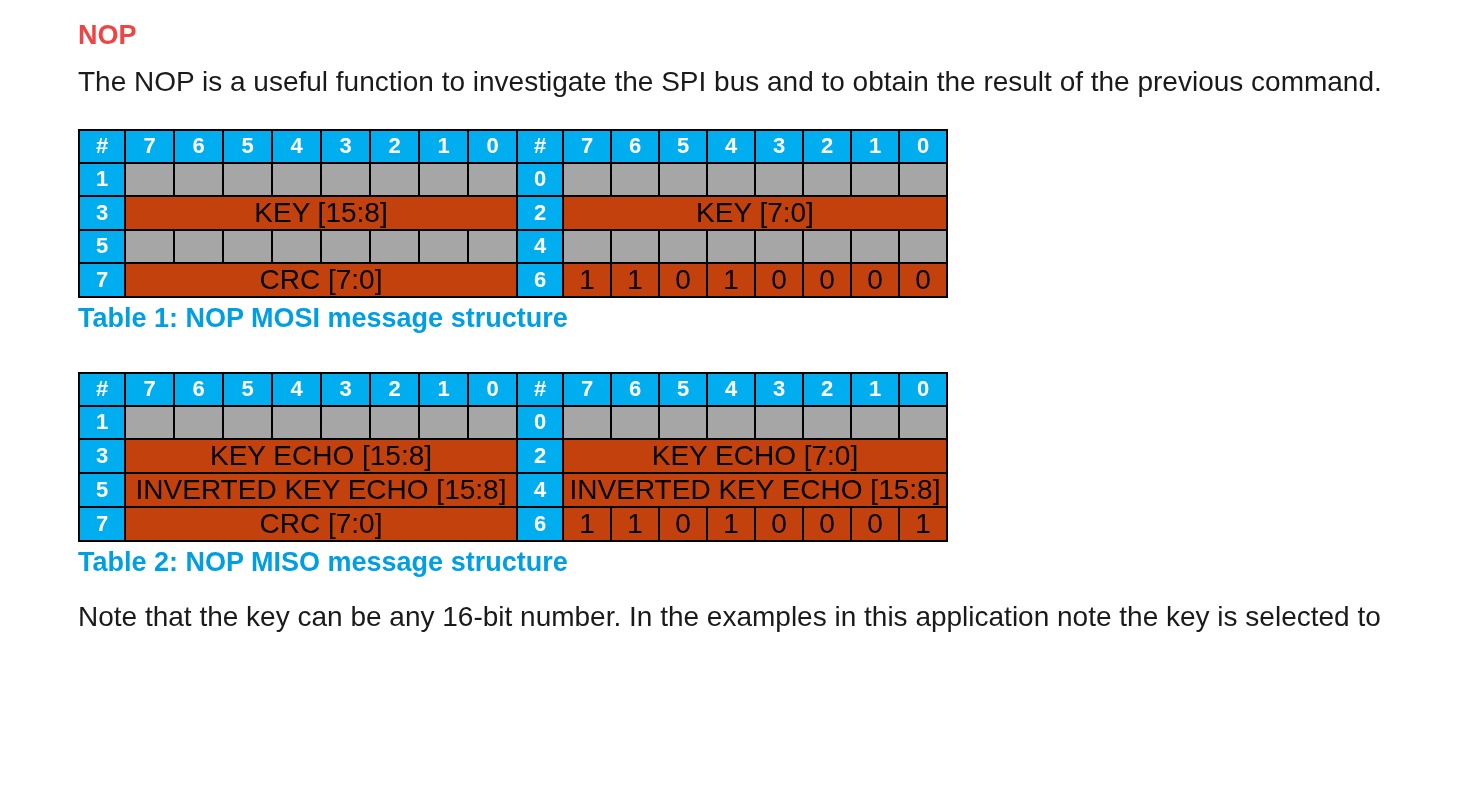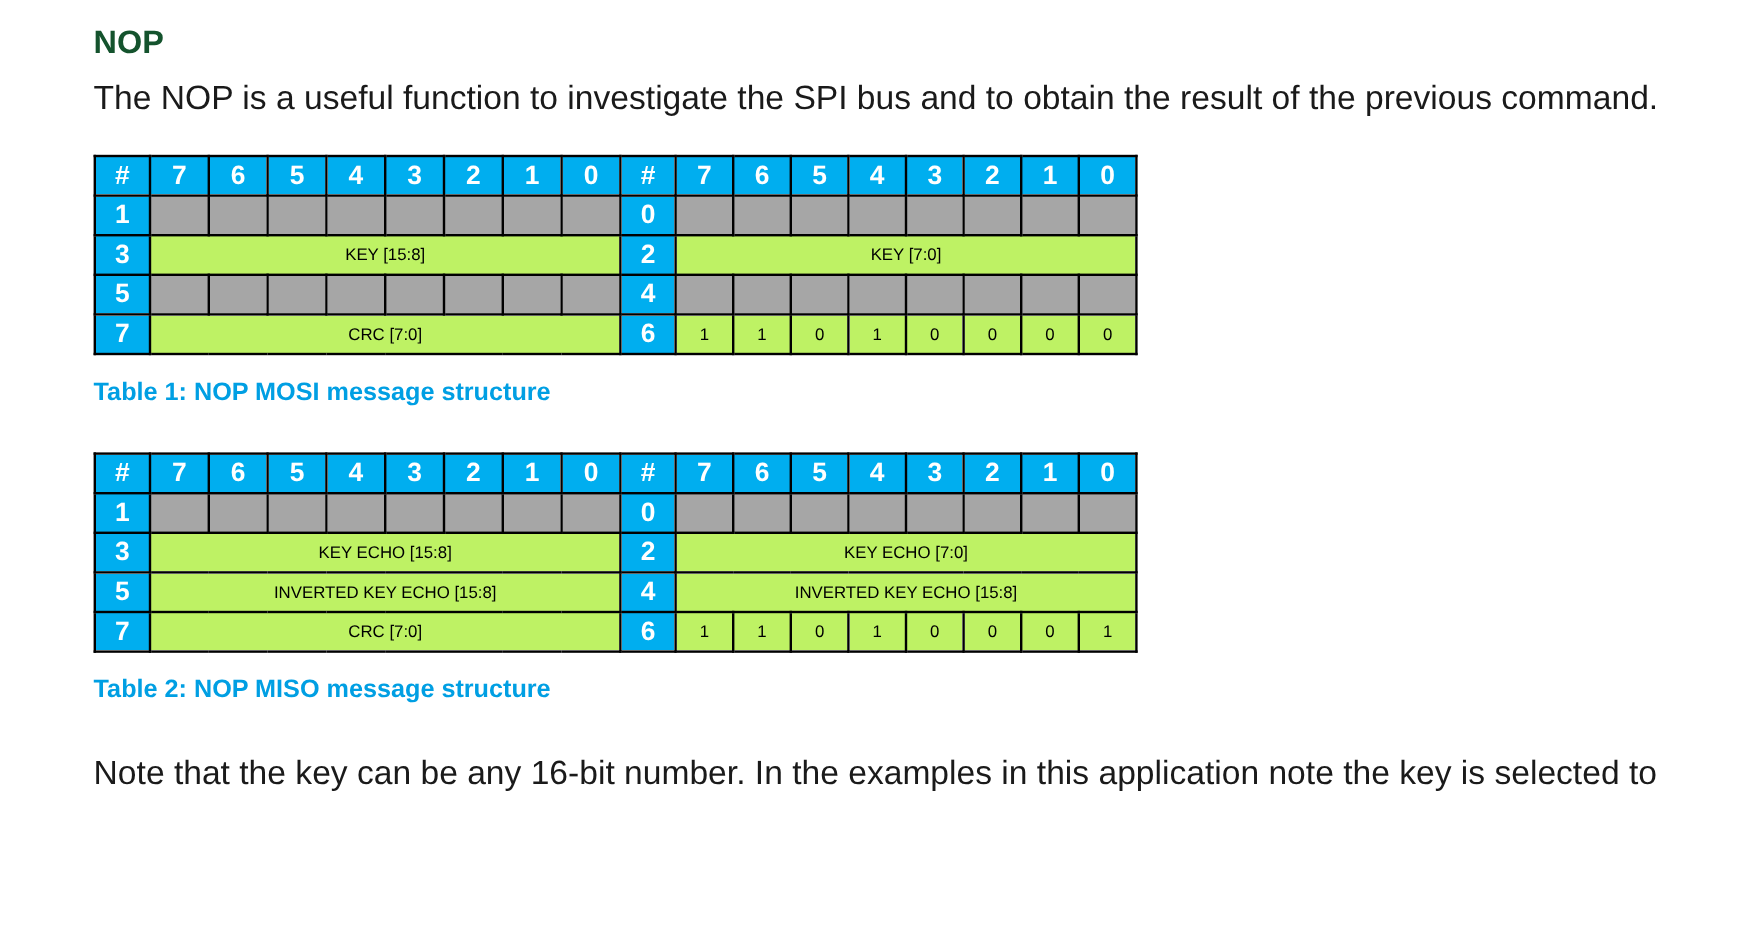--- a/index.html
+++ b/index.html
@@ -17,21 +17,21 @@
     font-family: "Liberation Sans", sans-serif;
     color: var(--text-color);
   }
   .page { padding: 20px 0 0 78px; }
 
   h1.doc-title {
     font-size: 27px;
     line-height: 30px;
     font-weight: bold;
     margin: 0 0 15px 0;
-    color: #14532d;
+    color: #ef4444;
   }
   .para {
     font-size: 28px;
     line-height: 33.5px;
     margin: 0;
     color: var(--text-color);
   }
   .para .line { display: block; white-space: nowrap; }
 
   table.bit-table {
@@ -49,32 +49,32 @@
     overflow: hidden;
   }
   .bit-table th.hdr, .bit-table td.num {
     background: var(--header-blue);
     color: #ffffff;
     font-weight: bold;
     font-size: 22px;
   }
   .bit-table td.gray { background: var(--gray-fill); }
   .bit-table td.label, .bit-table td.bit {
-    background: #bef264;
+    background: #c2410c;
     color: #000;
-    font-size: 14px;
+    font-size: 28px;
     font-weight: normal;
   }
   .caption {
-    margin-top: 19px;
-    font-size: 21px;
+    margin-top: 5px;
+    font-size: 27px;
     font-weight: bold;
     color: var(--caption-blue);
   }
-  .para.closing { margin-top: 40px; }
+  .para.closing { margin-top: 22px; }
 </style>
 </head>
 <body>
 
 <div class="page">
 
   <h1 class="doc-title">NOP</h1>
 
   <p class="para">
     <span class="line">The NOP is a useful function to investigate the SPI bus and to obtain the result of the previous command.</span>

